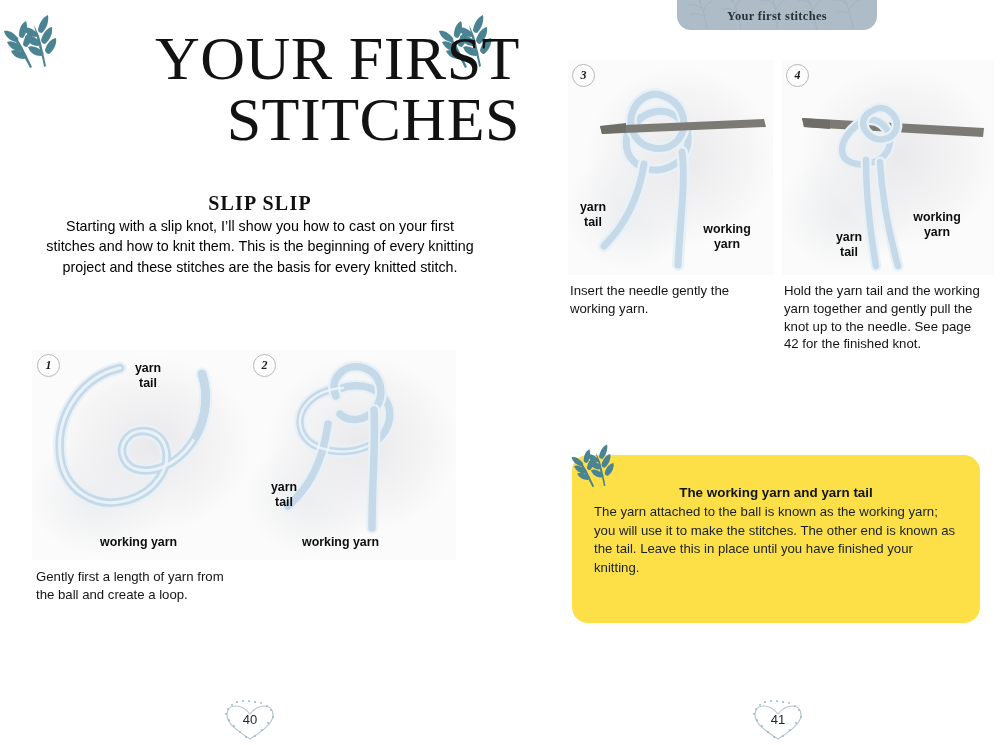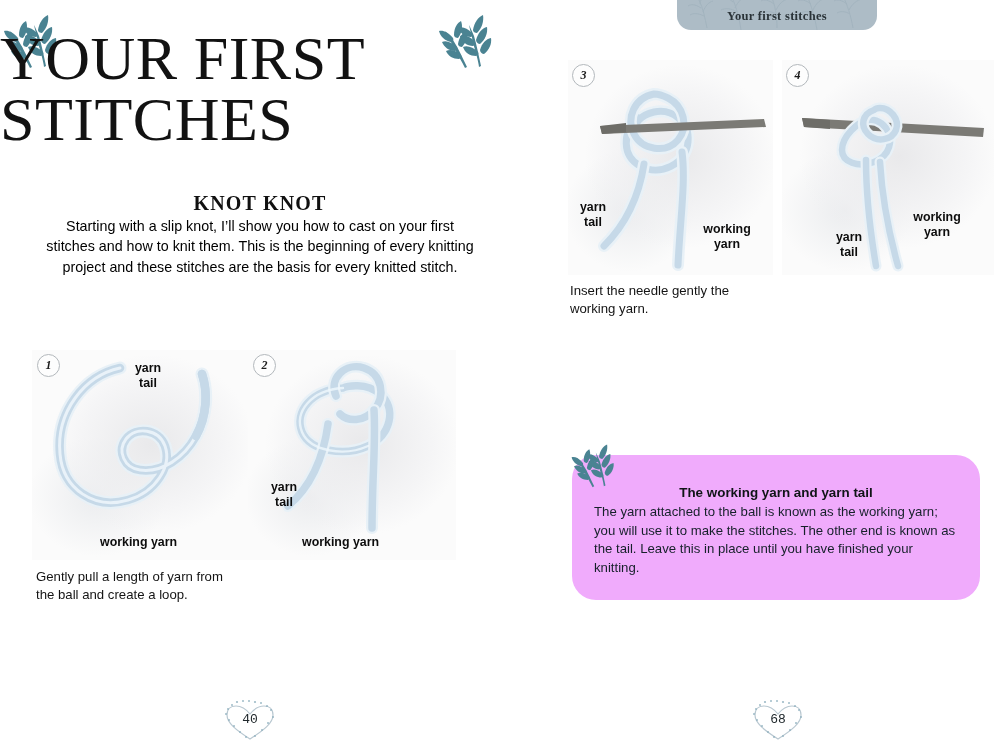--- a/index.html
+++ b/index.html
@@ -14,21 +14,21 @@
   .page{position:absolute;top:0;height:745px;}
   .page-left{left:0;width:520px;}
   .page-right{left:520px;width:480px;}
 
   
   .sprig{position:absolute;}
   .sprig svg{display:block;}
 
   
   .title-block{
-    position:absolute;left:0;top:28px;width:520px;text-align:left;
+    position:absolute;left:0;top:28px;width:520px;text-align:right;
   }
   .big-title{
     font-family:"Liberation Serif", serif;
     font-size:62px;line-height:0.98;
     letter-spacing:0.5px;
     color:#121212;
     margin:0;
     font-weight:400;
   }
   .big-title .line2{display:block;}
@@ -89,41 +89,41 @@
     position:absolute;left:0;right:0;bottom:6px;text-align:center;
     font-family:"Liberation Serif", serif;
     font-weight:700;font-size:12.5px;letter-spacing:0.3px;
     color:#2a3338;
     z-index:3;
   }
   .headtab .tabart{position:absolute;inset:0;opacity:0.33;}
 
   
   .infobox{
-    position:absolute;left:52px;top:455px;width:408px;height:145px;
-    background:#f0abfc;
-    border-radius:24px;
+    position:absolute;left:52px;top:455px;width:408px;height:168px;
+    background:#fde047;
+    border-radius:16px;
   }
   .infobox .ib-title{
     position:absolute;left:0;right:0;top:30px;text-align:center;
     font-size:13.4px;font-weight:700;color:#0f1416;
   }
   .infobox .ib-body{
     position:absolute;left:22px;right:22px;top:48px;text-align:left;
     font-size:13.2px;line-height:1.42;color:#18202400;
     color:#16202a;
   }
 
   
   .pagenum{
     position:absolute;width:80px;height:50px;
   }
   .pagenum .num{
     position:absolute;left:0;right:0;top:16px;text-align:center;
-    font-family:Liberation Mono, monospace;
+    font-family:Liberation Sans, sans-serif;
     font-size:13px;color:#20282c;
   }
   .pagenum svg{position:absolute;left:0;top:0;}
 </style>
 </head>
 <body>
 
 <div class="page page-left">
 
   <div class="sprig" style="left:2px;top:14px;">
@@ -170,42 +170,42 @@
     </svg>
   </div>
 
   <div class="title-block">
     <h1 class="big-title">
       <span>YOUR FIRST</span>
       <span class="line2">STITCHES</span>
     </h1>
   </div>
 
-  <div class="slipknot">KNOT KNOT</div>
+  <div class="slipknot">SLIP SLIP</div>
   <div class="intro">Starting with a slip knot, I’ll show you how to cast on your first stitches and how to knit them. This is the beginning of every knitting project and these stitches are the basis for every knitted stitch.</div>
 
   <div class="fig" style="left:32px;top:350px;width:218px;">
     <div class="fig-art" style="width:218px;height:210px;">
       <div class="wash"></div>
       <svg width="218" height="210" viewBox="0 0 218 210" style="position:absolute;left:0;top:0;">
         <g fill="none" stroke-linecap="round">
           <path d="M88 18 C52 26 24 62 28 104 C31 139 62 160 96 150 C124 142 140 116 133 96 C127 79 104 76 94 89 C85 101 92 118 108 120 C130 123 152 108 164 86 C175 66 176 42 170 24" stroke="#e8f1f7" stroke-width="13"></path>
           <path d="M88 18 C52 26 24 62 28 104 C31 139 62 160 96 150 C124 142 140 116 133 96 C127 79 104 76 94 89 C85 101 92 118 108 120 C130 123 152 108 164 86 C175 66 176 42 170 24" stroke="#c6d9e8" stroke-width="8.5"></path>
           <path d="M88 18 C52 26 24 62 28 104 C31 139 62 160 96 150 C124 142 140 116 133 96 C127 79 104 76 94 89 C85 101 92 118 108 120 C130 123 152 108 164 86 C175 66 176 42 170 24" stroke="#eef6fb" stroke-width="3" opacity="0.85"></path>
           <path d="M164 86 C175 66 176 42 170 24" stroke="#c6d9e8" stroke-width="8.5"></path>
         </g>
       </svg>
       <div class="stepnum" style="left:5px;top:4px;">1</div>
       <div class="lbl ctr" style="left:88px;top:11px;width:56px;">
         <span>yarn</span><br>
         <span>tail</span>
       </div>
       <div class="lbl" style="left:68px;top:185px;">working yarn</div>
     </div>
-    <div class="cap" style="left:4px;top:218px;width:205px;">Gently pull a length of yarn from the ball and create a loop.</div>
+    <div class="cap" style="left:4px;top:218px;width:205px;">Gently first a length of yarn from the ball and create a loop.</div>
   </div>
 
   <div class="fig" style="left:248px;top:350px;width:210px;">
     <div class="fig-art" style="width:208px;height:210px;">
       <div class="wash"></div>
       <svg width="208" height="210" viewBox="0 0 208 210" style="position:absolute;left:0;top:0;">
         <g fill="none" stroke-linecap="round">
 
           <path d="M95 38 C63 40 46 62 54 82 C62 101 96 107 120 96 C143 85 149 58 132 44 C118 32 99 36 95 38 Z" stroke="#e8f1f7" stroke-width="12"></path>
           <path d="M95 38 C63 40 46 62 54 82 C62 101 96 107 120 96 C143 85 149 58 132 44 C118 32 99 36 95 38 Z" stroke="#c6d9e8" stroke-width="7.5"></path>
@@ -356,20 +356,21 @@
       <div class="stepnum" style="left:4px;top:4px;">4</div>
       <div class="lbl ctr" style="left:44px;top:170px;width:46px;">
         <span>yarn</span><br>
         <span>tail</span>
       </div>
       <div class="lbl ctr" style="left:124px;top:150px;width:62px;">
         <span>working</span><br>
         <span>yarn</span>
       </div>
     </div>
+    <div class="cap" style="left:2px;top:222px;width:200px;">Hold the yarn tail and the working yarn together and gently pull the knot up to the needle. See page 42 for the finished knot.</div>
   </div>
 
   <div class="infobox">
     <div class="ib-title">The working yarn and yarn tail</div>
     <div class="ib-body">The yarn attached to the ball is known as the working yarn; you will use it to make the stitches. The other end is known as the tail. Leave this in place until you have finished your knitting.</div>
   </div>
 
   <div class="sprig" style="left:50px;top:443px;">
     <svg width="50" height="48" viewBox="0 0 62 58">
       <g fill="#4a8392">
@@ -407,15 +408,15 @@
           <circle cx="19" cy="24" r="1"></circle>
           <circle cx="24" cy="30" r="1"></circle>
         <circle cx="30" cy="36" r="1"></circle>
           <circle cx="36" cy="41" r="1"></circle>
           <circle cx="45" cy="40" r="1"></circle>
         <circle cx="52" cy="34" r="1"></circle>
           <circle cx="58" cy="27" r="1"></circle>
           <circle cx="63" cy="21" r="1"></circle>
       </g>
     </svg>
-    <div class="num">68</div>
+    <div class="num">41</div>
   </div>
 </div>
 
 </body></html>

